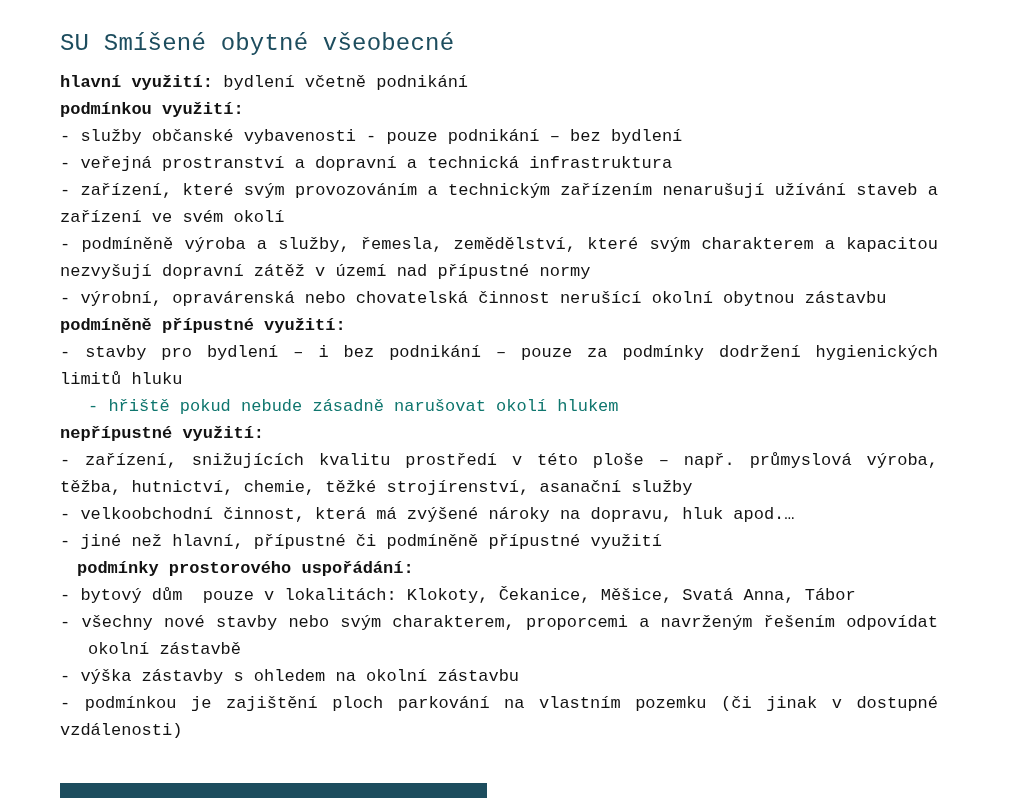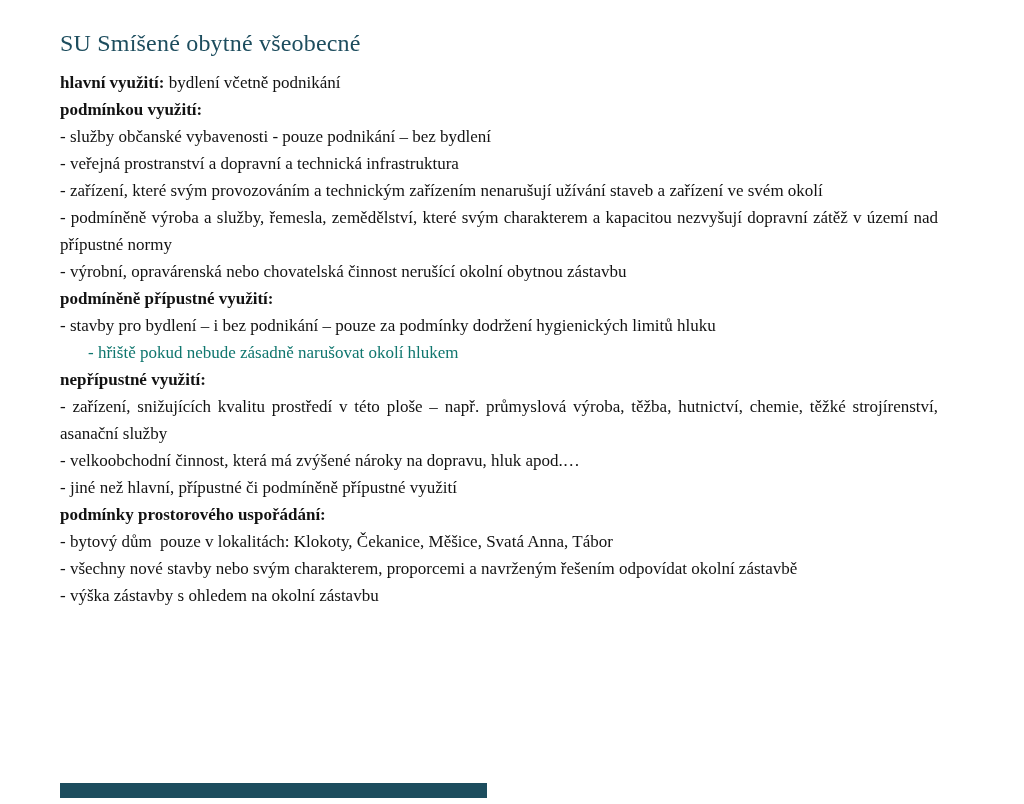--- a/index.html
+++ b/index.html
@@ -6,21 +6,21 @@
     margin: 0;
     padding: 0;
     background: #ffffff;
   }
   .doc {
     position: relative;
     width: 1008px;
     height: 804px;
     background: #ffffff;
     overflow: hidden;
-    font-family: Liberation Serif, serif;
+    font-family: Liberation Mono, monospace;
   }
   .content {
     position: absolute;
     left: 60px;
     top: 30px;
     width: 878px;
   }
   .title {
     margin: 0 0 12px 0;
     font-size: 24px;
@@ -67,20 +67,21 @@
         <p class="para" style="color: rgb(18, 18, 18);">- zařízení, které svým provozováním a technickým zařízením nenarušují užívání staveb a zařízení ve svém okolí</p>
         <p class="para" style="color: rgb(18, 18, 18);">- podmíněně výroba a služby, řemesla, zemědělství, které svým charakterem a kapacitou nezvyšují dopravní zátěž v území nad přípustné normy</p>
         <p class="para" style="color: rgb(18, 18, 18);">- výrobní, opravárenská nebo chovatelská činnost nerušící okolní obytnou zástavbu</p>
         <p class="para bold" style="color: rgb(18, 18, 18);">podmíněně přípustné využití:</p>
         <p class="para" style="color: rgb(18, 18, 18);">- stavby pro bydlení – i bez podnikání – pouze za podmínky dodržení hygienických limitů hluku</p>
         <p class="para" style="color: #0f766e; margin-left: 28px;">- hřiště pokud nebude zásadně narušovat okolí hlukem</p>
         <p class="para bold" style="color: rgb(18, 18, 18);">nepřípustné využití:</p>
         <p class="para" style="color: rgb(18, 18, 18);">- zařízení, snižujících kvalitu prostředí v této ploše – např. průmyslová výroba, těžba, hutnictví, chemie, těžké strojírenství, asanační služby</p>
         <p class="para" style="color: rgb(18, 18, 18);">- velkoobchodní činnost, která má zvýšené nároky na dopravu, hluk apod.…</p>
         <p class="para" style="color: rgb(18, 18, 18);">- jiné než hlavní, přípustné či podmíněně přípustné využití</p>
-        <p class="para bold" style="color: rgb(18, 18, 18);">podmínky prostorového uspořádání:</p>
+        <p class="para bold" style="color: rgb(18, 18, 18); margin-left: 17px;">podmínky prostorového uspořádání:</p>
         <p class="para" style="color: rgb(18, 18, 18);">- bytový dům&nbsp; pouze v lokalitách: Klokoty, Čekanice, Měšice, Svatá Anna, Tábor</p>
         <p class="para hang" style="color: rgb(18, 18, 18);">- všechny nové stavby nebo svým charakterem, proporcemi a navrženým řešením odpovídat okolní zástavbě</p>
         <p class="para" style="color: rgb(18, 18, 18);">- výška zástavby s ohledem na okolní zástavbu</p>
+        <p class="para" style="color: rgb(18, 18, 18);">- podmínkou je zajištění ploch parkování na vlastním pozemku (či jinak v dostupné vzdálenosti)</p>
       </div>
   </div>
   <div class="next-band" style="background: rgb(29, 77, 94);"></div>
 </div>
 
 </body></html>

